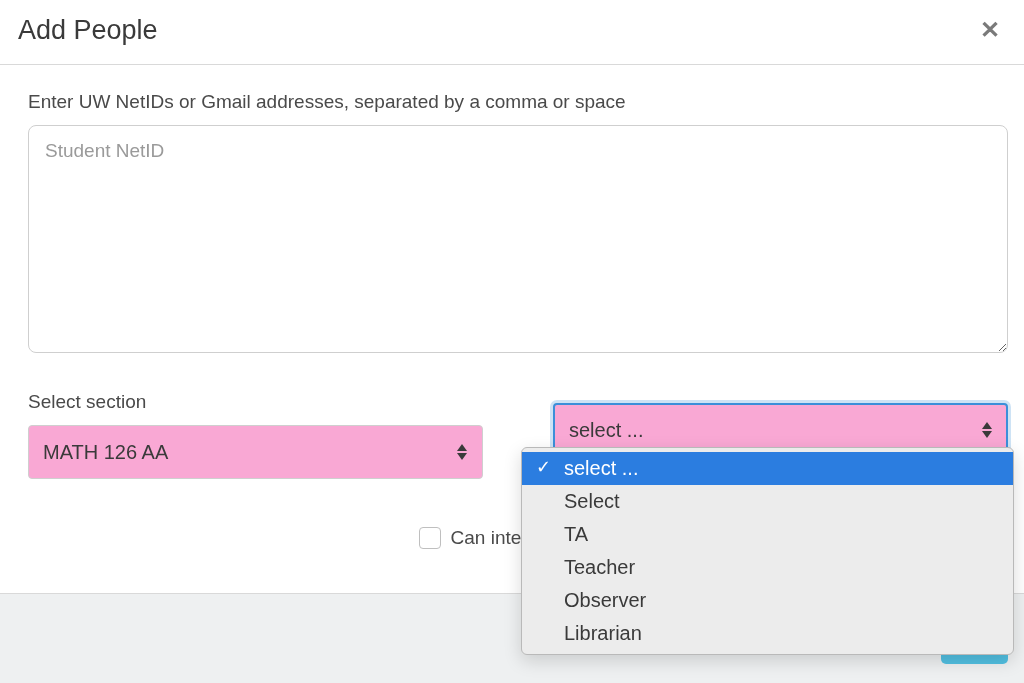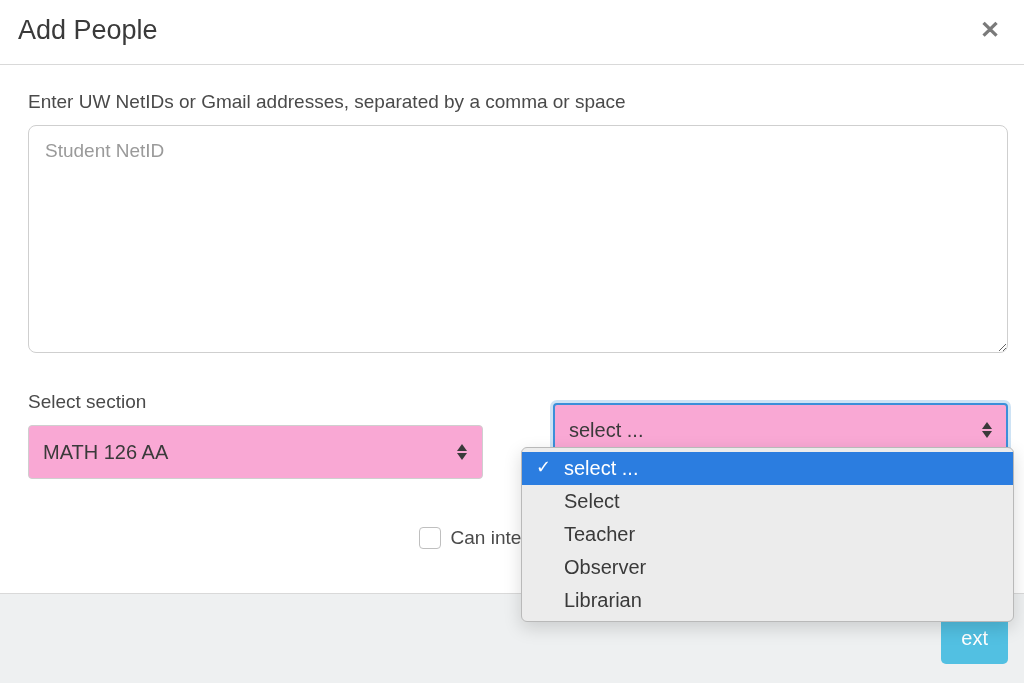--- a/index.html
+++ b/index.html
@@ -220,20 +220,21 @@
         <button type="button" class="select focused" style="text-align:left;">
           <span>select ...</span>
         </button>
         <div class="caret">
           <div class="caret-up"></div>
           <div class="caret-down"></div>
         </div>
         <div class="dropdown-menu" id="role-dropdown">
             <div class="dropdown-item selected">select ...</div>
             <div class="dropdown-item">Select</div>
+            <div class="dropdown-item">TA</div>
             <div class="dropdown-item">Teacher</div>
             <div class="dropdown-item">Observer</div>
             <div class="dropdown-item">Librarian</div>
           </div>
       </div>
     </div>
   </div>
 
   <div class="checkbox-row">
     <div class="checkbox"></div>

